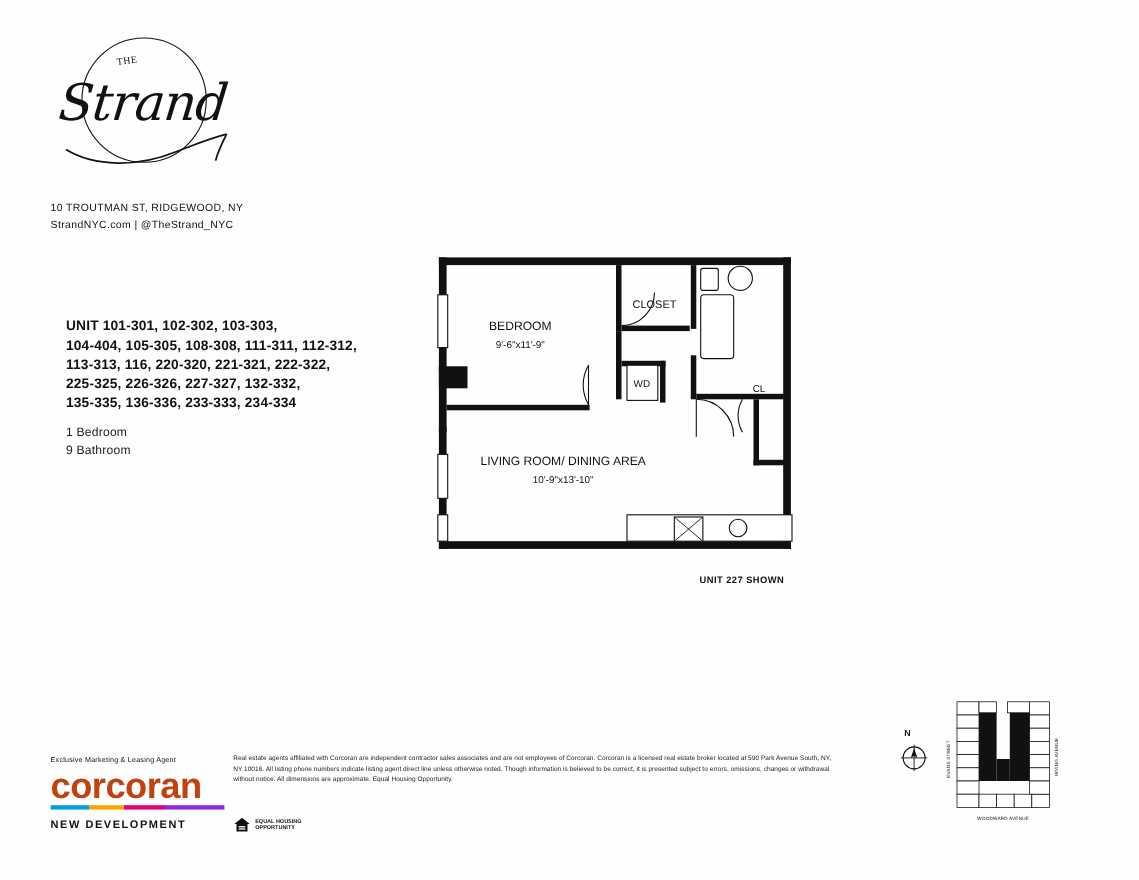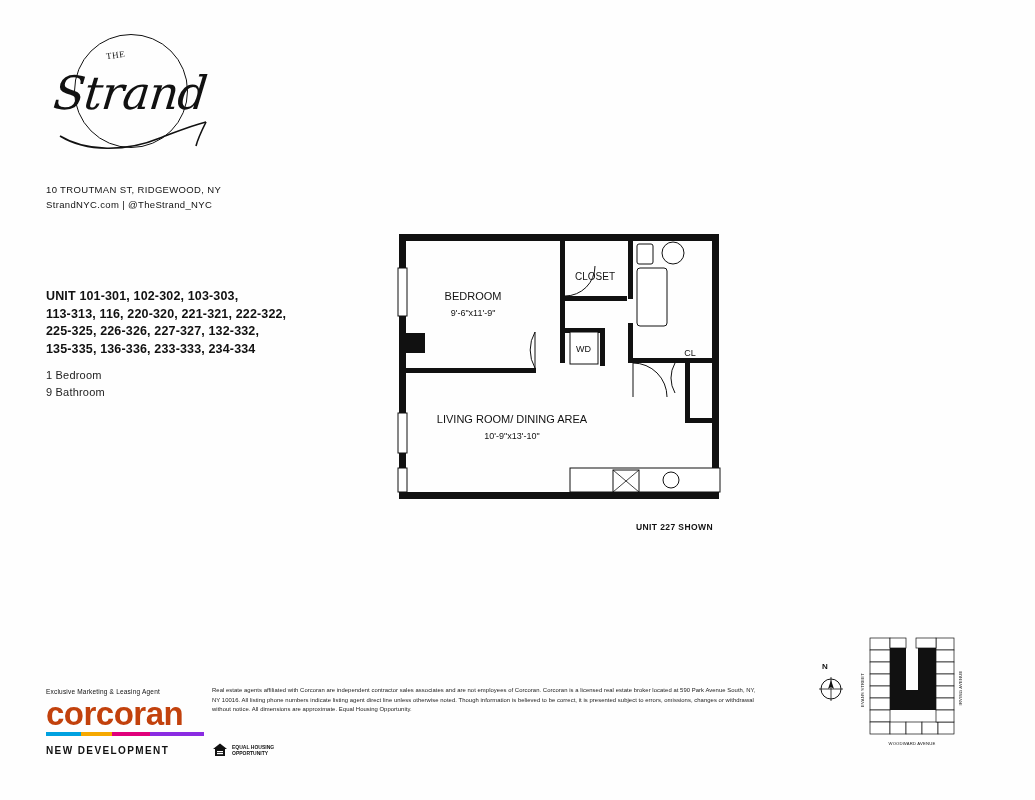--- a/index.html
+++ b/index.html
@@ -79,21 +79,21 @@
     font-size: 9.5px;
     letter-spacing: 0.35px;
     color: #111;
     line-height: 15px;
     white-space: nowrap;
   }
 
   
   .unit-block {
     position: absolute;
-    left: 46px;
+    left: 60px;
     top: 288px;
     width: 320px;
   }
   .unit-line {
     font-size: 12.5px;
     font-weight: bold;
     letter-spacing: 0.15px;
     line-height: 17.5px;
     color: #111;
     white-space: nowrap;
@@ -251,20 +251,21 @@
       </svg>
     </div>
     <div class="logo-address">
       <div>10 TROUTMAN ST, RIDGEWOOD, NY</div>
       <div>StrandNYC.com | @TheStrand_NYC</div>
     </div>
   </div>
 
   <div class="unit-block">
     <div class="unit-line">UNIT 101-301, 102-302, 103-303,</div>
+    <div class="unit-line">104-404, 105-305, 108-308, 111-311, 112-312,</div>
     <div class="unit-line">113-313, 116, 220-320, 221-321, 222-322,</div>
     <div class="unit-line">225-325, 226-326, 227-327, 132-332,</div>
     <div class="unit-line">135-335, 136-336, 233-333, 234-334</div>
     <div class="unit-sub">
       <div>1 Bedroom</div>
       <div>9 Bathroom</div>
     </div>
   </div>
 
 

